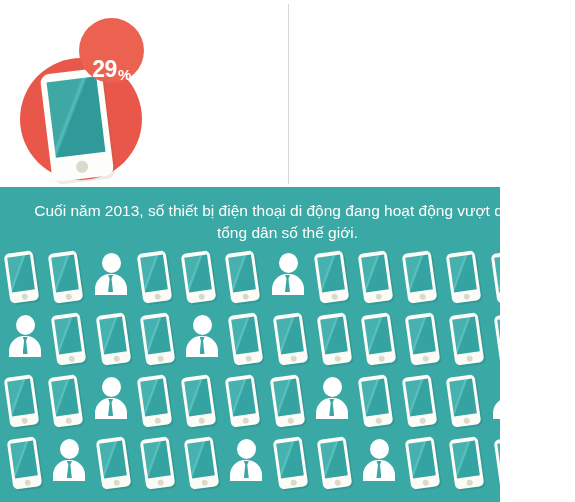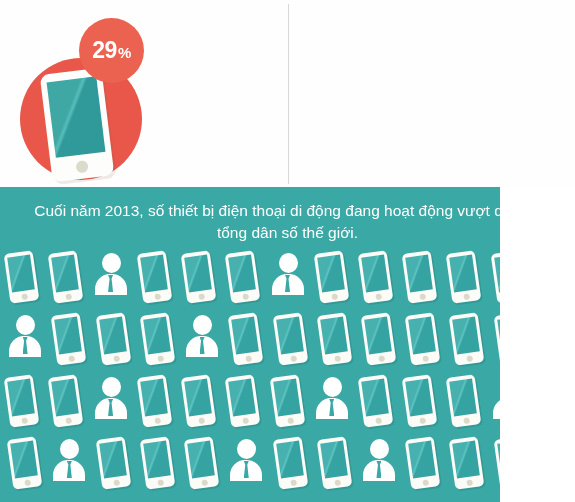--- a/index.html
+++ b/index.html
@@ -47,21 +47,21 @@
   }
   #phone-home-btn {
     position:absolute; left:50%; bottom:6px; margin-left:-6px;
     width:12px; height:12px; border-radius:50%;
     background:#dcdacb;
   }
 
   .badge {
     position:absolute; border-radius:50%;
     background:#ec6250;
-    display:flex; align-items:center; justify-content:center;
+    display:flex; align-items:flex-end; justify-content:center;
     color:#ffffff; letter-spacing:-.5px;
   }
   #badge-29 { left:79px; top:18px; width:65px; height:65px; }
   .badge-num  { font-size:23px; font-weight:bold; }
   .badge-pct  { font-size:15px; font-weight:bold; margin-left:1px; margin-top:4px; }
 
   .caption {
     position:absolute;
     font-size:11.5px; line-height:16.5px; color:#2b2b2b;
   }

